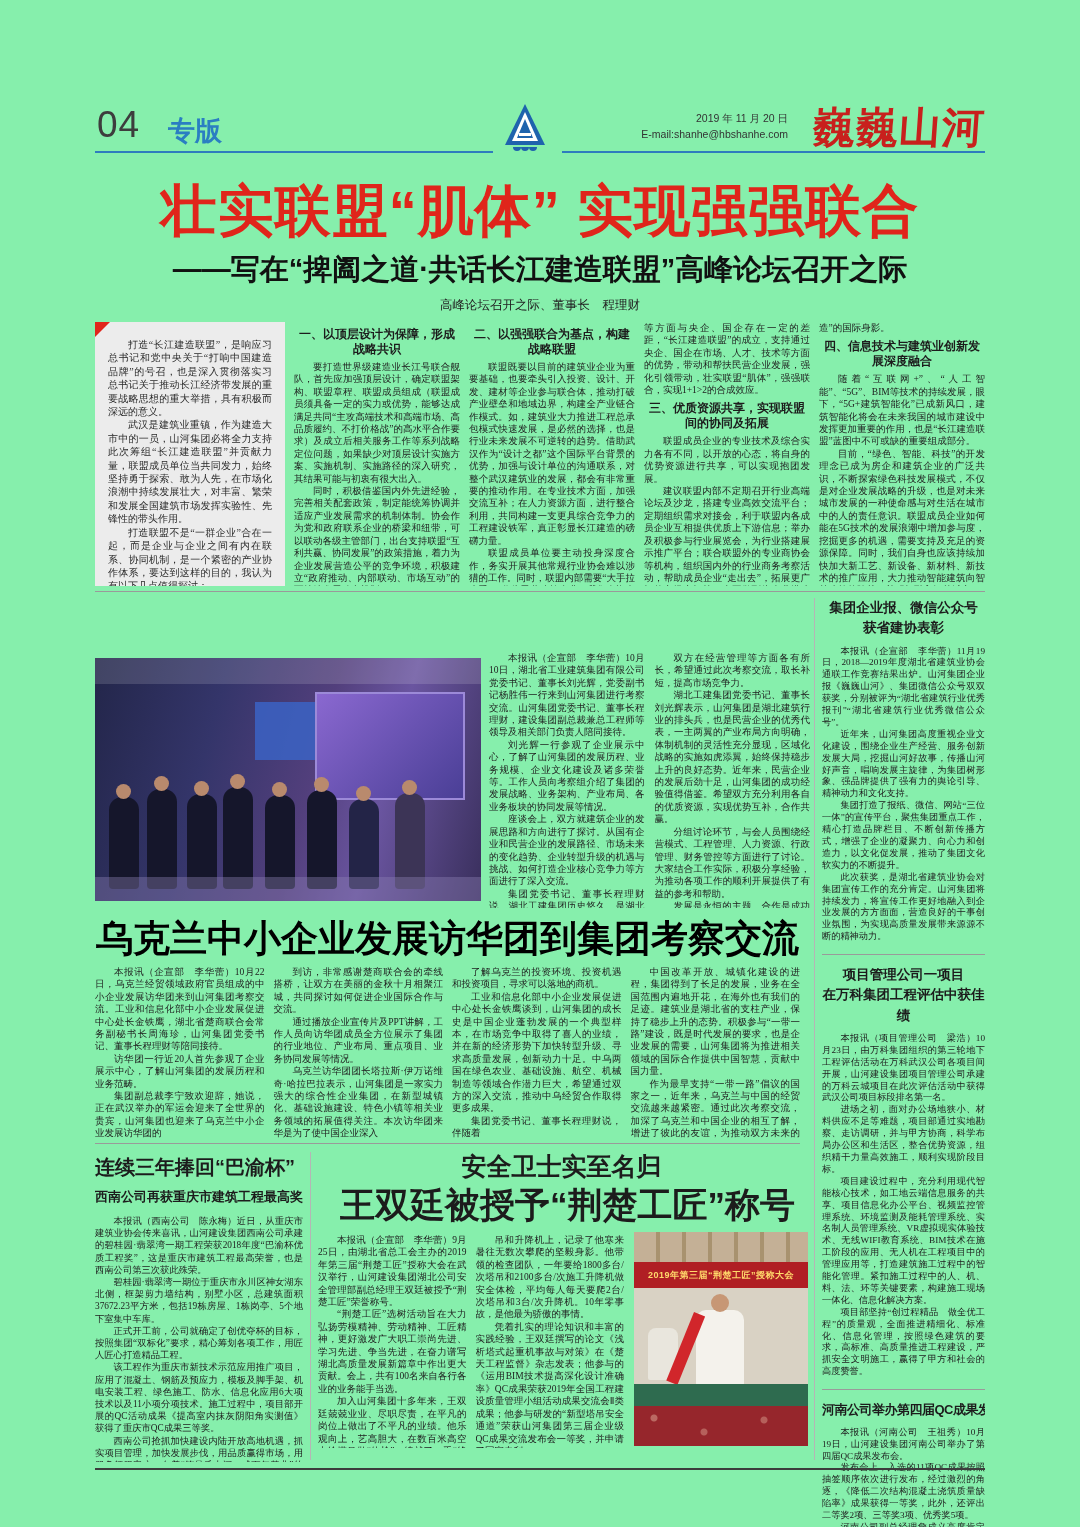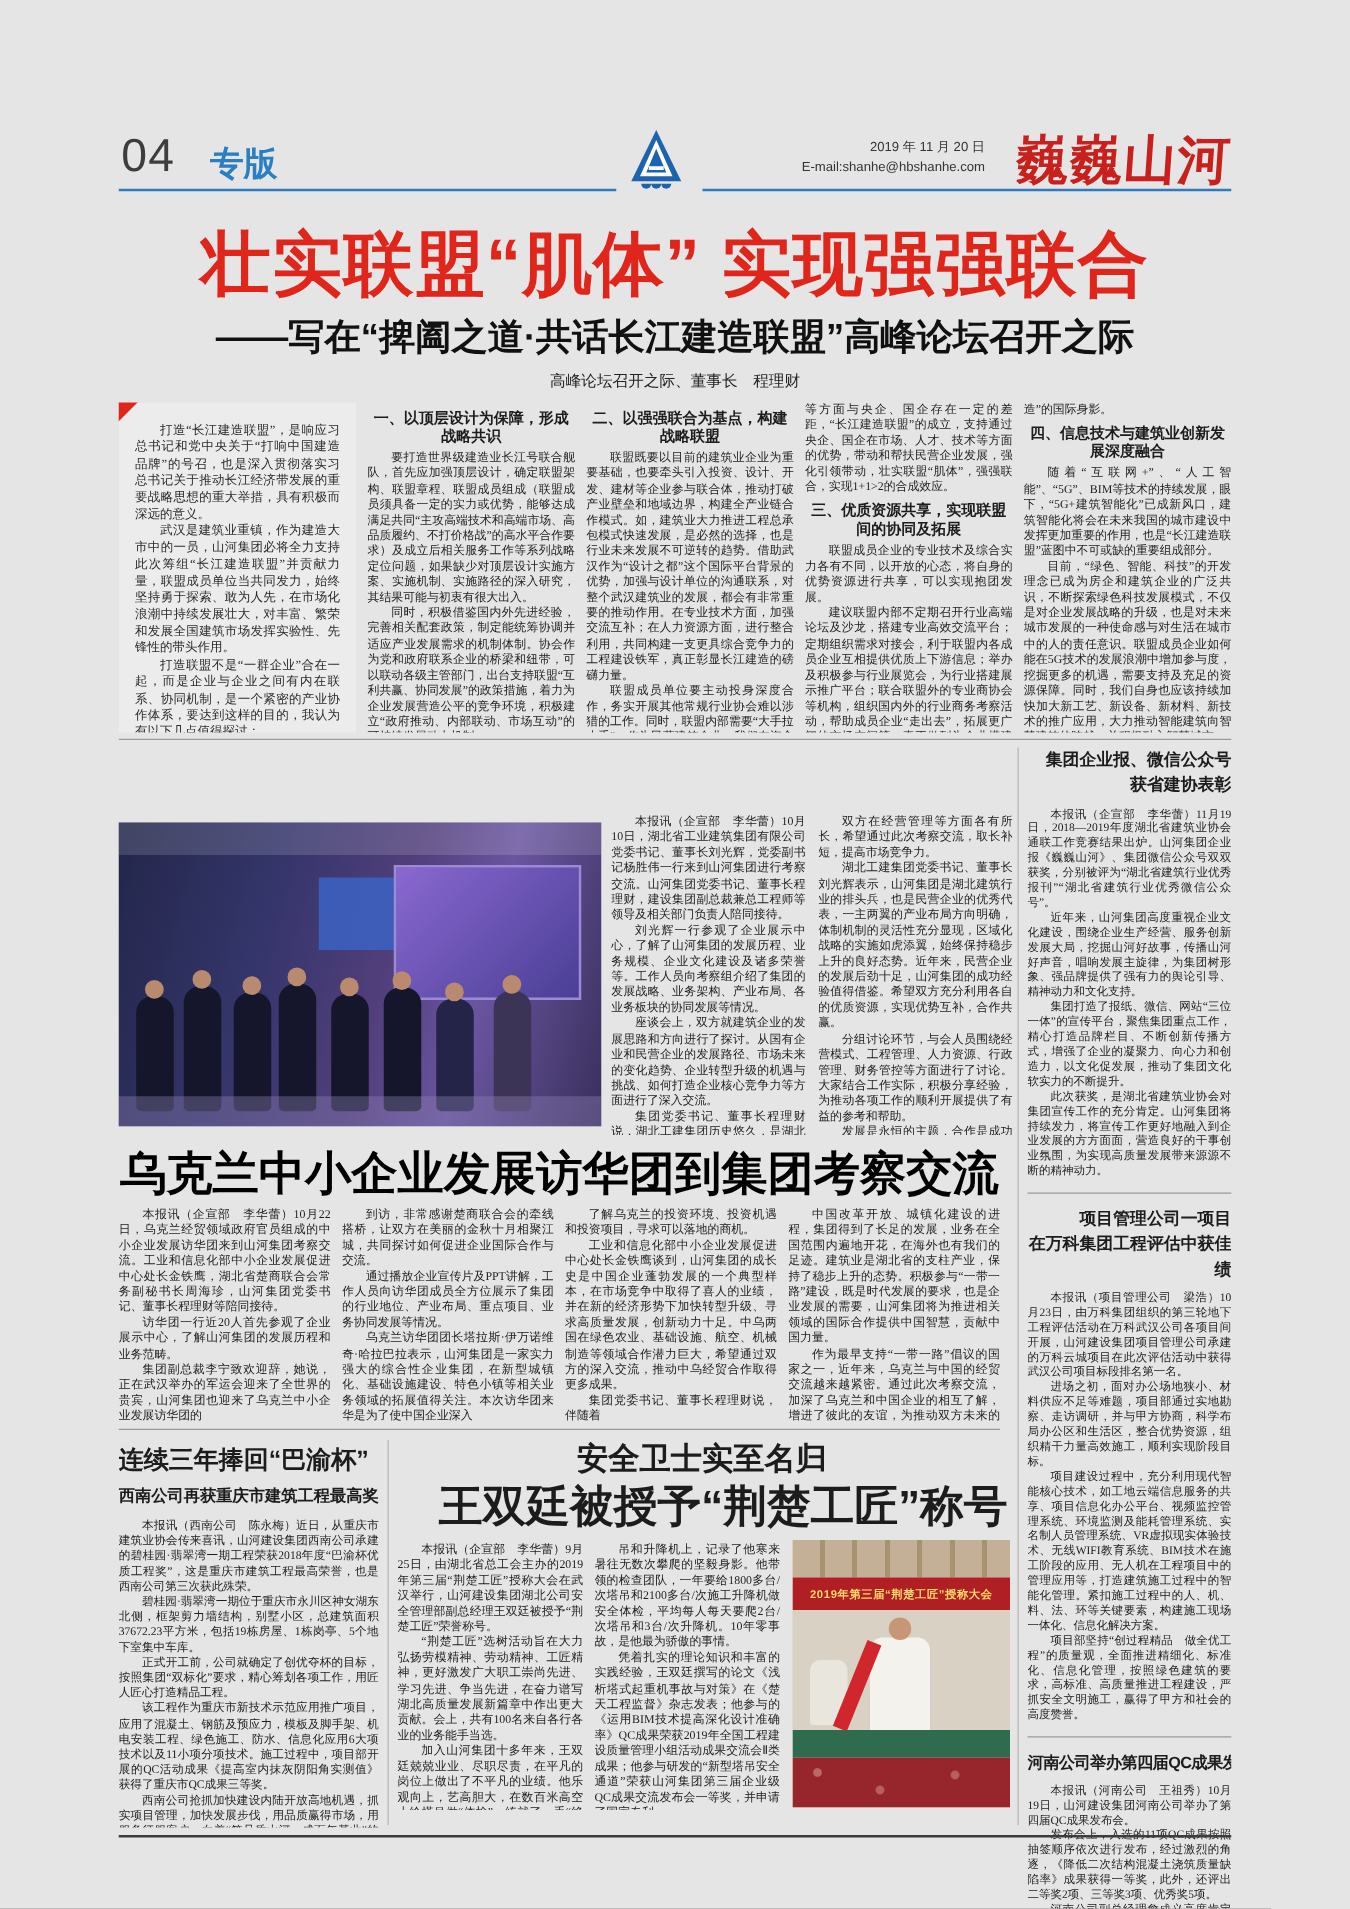--- a/index.html
+++ b/index.html
@@ -1,17 +1,17 @@
 <!DOCTYPE html>
 <html><head>
 <meta charset="utf-8">
 <style>
   *{box-sizing:border-box;margin:0;padding:0;}
   html,body{background:#888;}
-  .page{position:relative;width:1080px;height:1527px;margin:0 auto;background:#e5e5e5;
+  .page{position:relative;width:1080px;height:1527px;margin:0 auto;background:#86efac;
         font-family:"Liberation Serif",serif;color:#1c1c1c;overflow:hidden;}
 
   
   .hdr-pageno{position:absolute;left:97px;top:104px;font-family:"Liberation Sans",sans-serif;
               font-size:37px;color:#3d3d3d;letter-spacing:1px;}
   .hdr-section{position:absolute;left:168px;top:113px;font-family:"Liberation Sans",sans-serif;
                font-size:27px;color:#2a7ec2;font-weight:bold;}
   .hdr-rule-l{position:absolute;left:95px;top:151px;width:398px;height:2px;background:#2e7cbe;}
   .hdr-rule-r{position:absolute;left:562px;top:151px;width:423px;height:2px;background:#2e7cbe;}
   .hdr-logo{position:absolute;left:503px;top:103px;width:44px;height:50px;}
@@ -57,21 +57,21 @@
           border-radius:13px 13px 4px 4px;}
   .photo1 .person::before{content:"";position:absolute;top:-13px;left:7px;width:15px;height:15px;
           border-radius:50%;background:#b98a6d;}
   .visit-cols{position:absolute;left:489px;top:652px;width:321px;height:256px;display:flex;gap:10px;}
   .visit-col{flex:1;overflow:hidden;}
 
   
   .v-rule{position:absolute;width:1px;background:#b5b5b5;}
   .sidebar{position:absolute;left:822px;top:598px;width:163px;}
   .sb-title{font-family:"Liberation Sans",sans-serif;font-weight:900;font-size:13.5px;
-            text-align:right;line-height:1.5;margin-bottom:7px;}
+            text-align:center;line-height:1.5;margin-bottom:7px;}
   .sb-title.small{font-size:13px;letter-spacing:-0.5px;white-space:nowrap;}
   .sb-body p{font-size:9.2px;line-height:11.9px;text-align:justify;text-indent:2em;}
   .sb-sep{border-top:1px solid #9a9a9a;margin:11px 0 10px;}
   .sb-art{overflow:hidden;}
 
   
   .ukr-title{position:absolute;left:95px;top:914px;width:705px;text-align:center;
              font-family:"Liberation Sans",sans-serif;font-weight:900;font-size:37px;color:#000;}
   .ukr-cols{position:absolute;left:95px;top:966px;width:705px;height:172px;display:flex;gap:9px;}
   .ukr-col{flex:1;overflow:hidden;}
@@ -80,21 +80,21 @@
   .bayu{position:absolute;left:95px;top:1154px;width:208px;height:308px;overflow:hidden;}
   .bayu-title{font-family:"Liberation Sans",sans-serif;font-weight:900;font-size:20px;
               text-align:left;margin-bottom:7px;}
   .bayu-sub{font-family:"Liberation Sans",sans-serif;font-weight:bold;font-size:13px;
             text-align:center;margin-bottom:9px;}
   .bayu .col p{font-size:9.3px;line-height:12.2px;}
 
   
   .craft-kicker{position:absolute;left:318px;top:1150px;width:487px;text-align:center;
                 font-family:"Liberation Sans",sans-serif;font-weight:bold;font-size:25px;}
-  .craft-title{position:absolute;left:335px;top:1182px;width:487px;text-align:center;
+  .craft-title{position:absolute;left:324px;top:1182px;width:487px;text-align:center;
                font-family:"Liberation Sans",sans-serif;font-weight:900;font-size:35px;}
   .craft-cols{position:absolute;left:318px;top:1234px;width:306px;height:214px;display:flex;gap:9px;}
   .craft-col{flex:1;overflow:hidden;}
   .photo2{position:absolute;left:634px;top:1232px;width:174px;height:214px;overflow:hidden;background:#d9d2c4;}
   .photo2 .ceil{position:absolute;top:0;left:0;width:100%;height:30px;
       background:repeating-linear-gradient(90deg,#c4b096 0 22px,#a8926f 22px 26px);}
   .photo2 .banner{position:absolute;top:30px;left:0;width:100%;height:26px;background:#b01f24;
       color:#ffd96b;font-family:"Liberation Sans",sans-serif;font-weight:bold;font-size:9px;
       text-align:center;line-height:26px;letter-spacing:0.5px;}
   .photo2 .man{position:absolute;top:78px;left:62px;width:48px;height:76px;background:#f4f2ec;

